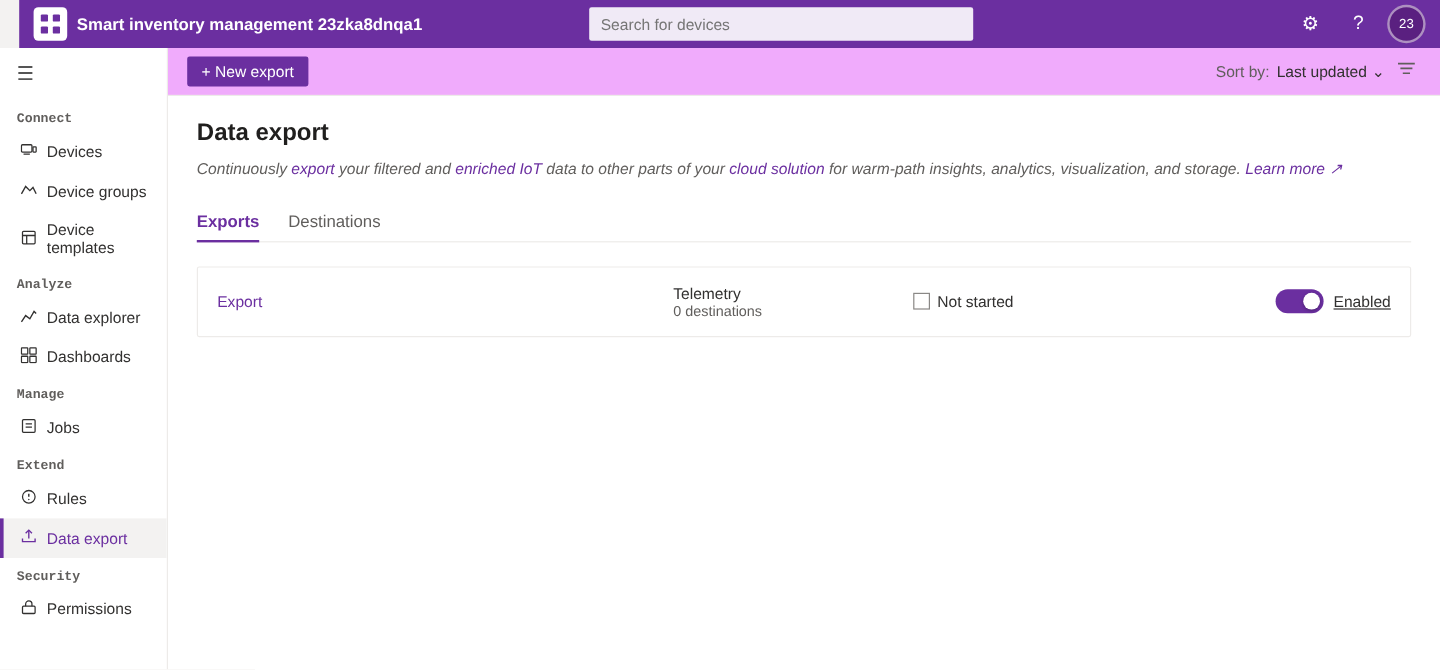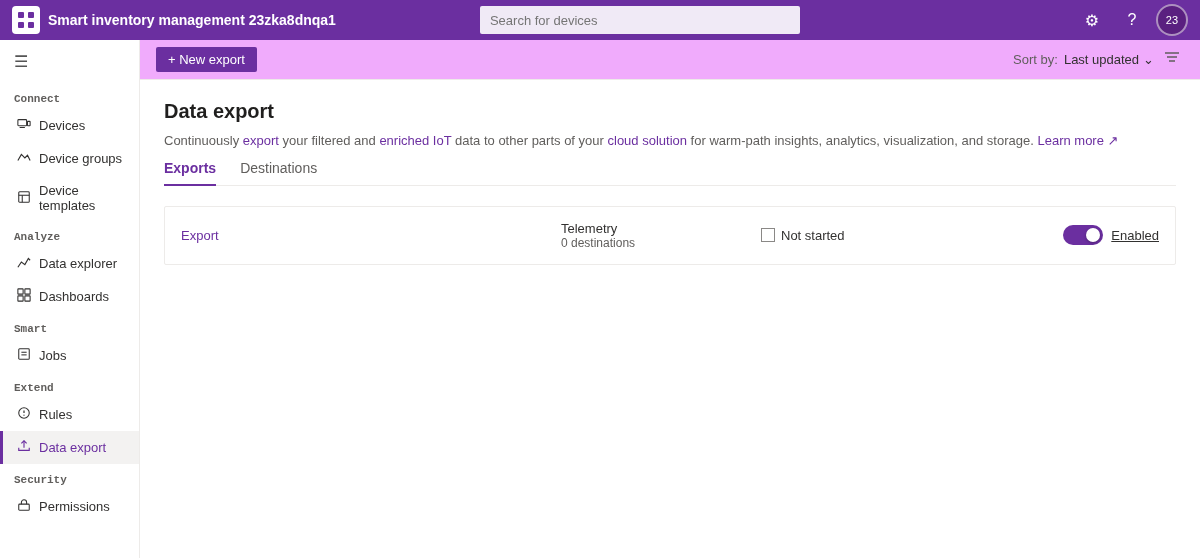--- a/index.html
+++ b/index.html
@@ -8,20 +8,21 @@
     
     .header {
       background: #6b2fa0;
       color: white;
       height: 40px;
       display: flex;
       align-items: center;
       padding: 0 12px;
       gap: 12px;
       flex-shrink: 0;
+      margin-left: 16px;
     }
     .header-logo {
       display: flex;
       align-items: center;
       gap: 8px;
       font-size: 14px;
       font-weight: 600;
       white-space: nowrap;
     }
     .header-logo-icon {
@@ -202,22 +203,23 @@
     }
     .page-title {
       font-size: 20px;
       font-weight: 600;
       color: #201f1e;
       margin-bottom: 8px;
     }
     .page-description {
       font-size: 13px;
       color: #605e5c;
-      margin-bottom: 0;
+      margin-bottom: 16px;
       line-height: 1.5;
+      font-style: italic;
     }
     .page-description a {
       color: #6b2fa0;
       text-decoration: none;
     }
     .desc-highlight { color: #6b2fa0; }
 
     
     .tabs {
       display: flex;
@@ -403,21 +405,21 @@
         <svg width="14" height="14" viewBox="0 0 16 16" fill="currentColor">
             <rect x="1" y="1" width="6" height="6" rx="0.5" fill="none" stroke="currentColor" stroke-width="1.2"></rect>
             <rect x="9" y="1" width="6" height="6" rx="0.5" fill="none" stroke="currentColor" stroke-width="1.2"></rect>
             <rect x="1" y="9" width="6" height="6" rx="0.5" fill="none" stroke="currentColor" stroke-width="1.2"></rect>
             <rect x="9" y="9" width="6" height="6" rx="0.5" fill="none" stroke="currentColor" stroke-width="1.2"></rect>
           </svg>
       </span>
       <span>Dashboards</span>
     </div>
 
-    <div class="sidebar-section-label">Smart</div>
+    <div class="sidebar-section-label">Manage</div>
     <div class="sidebar-item">
       <span class="sidebar-item-icon">
         <svg width="14" height="14" viewBox="0 0 16 16" fill="currentColor">
             <rect x="2" y="2" width="12" height="12" rx="1" fill="none" stroke="currentColor" stroke-width="1.2"></rect>
             <line x1="5" y1="6" x2="11" y2="6" stroke="currentColor" stroke-width="1.2"></line>
             <line x1="5" y1="9" x2="11" y2="9" stroke="currentColor" stroke-width="1.2"></line>
           </svg>
       </span>
       <span>Jobs</span>
     </div>

